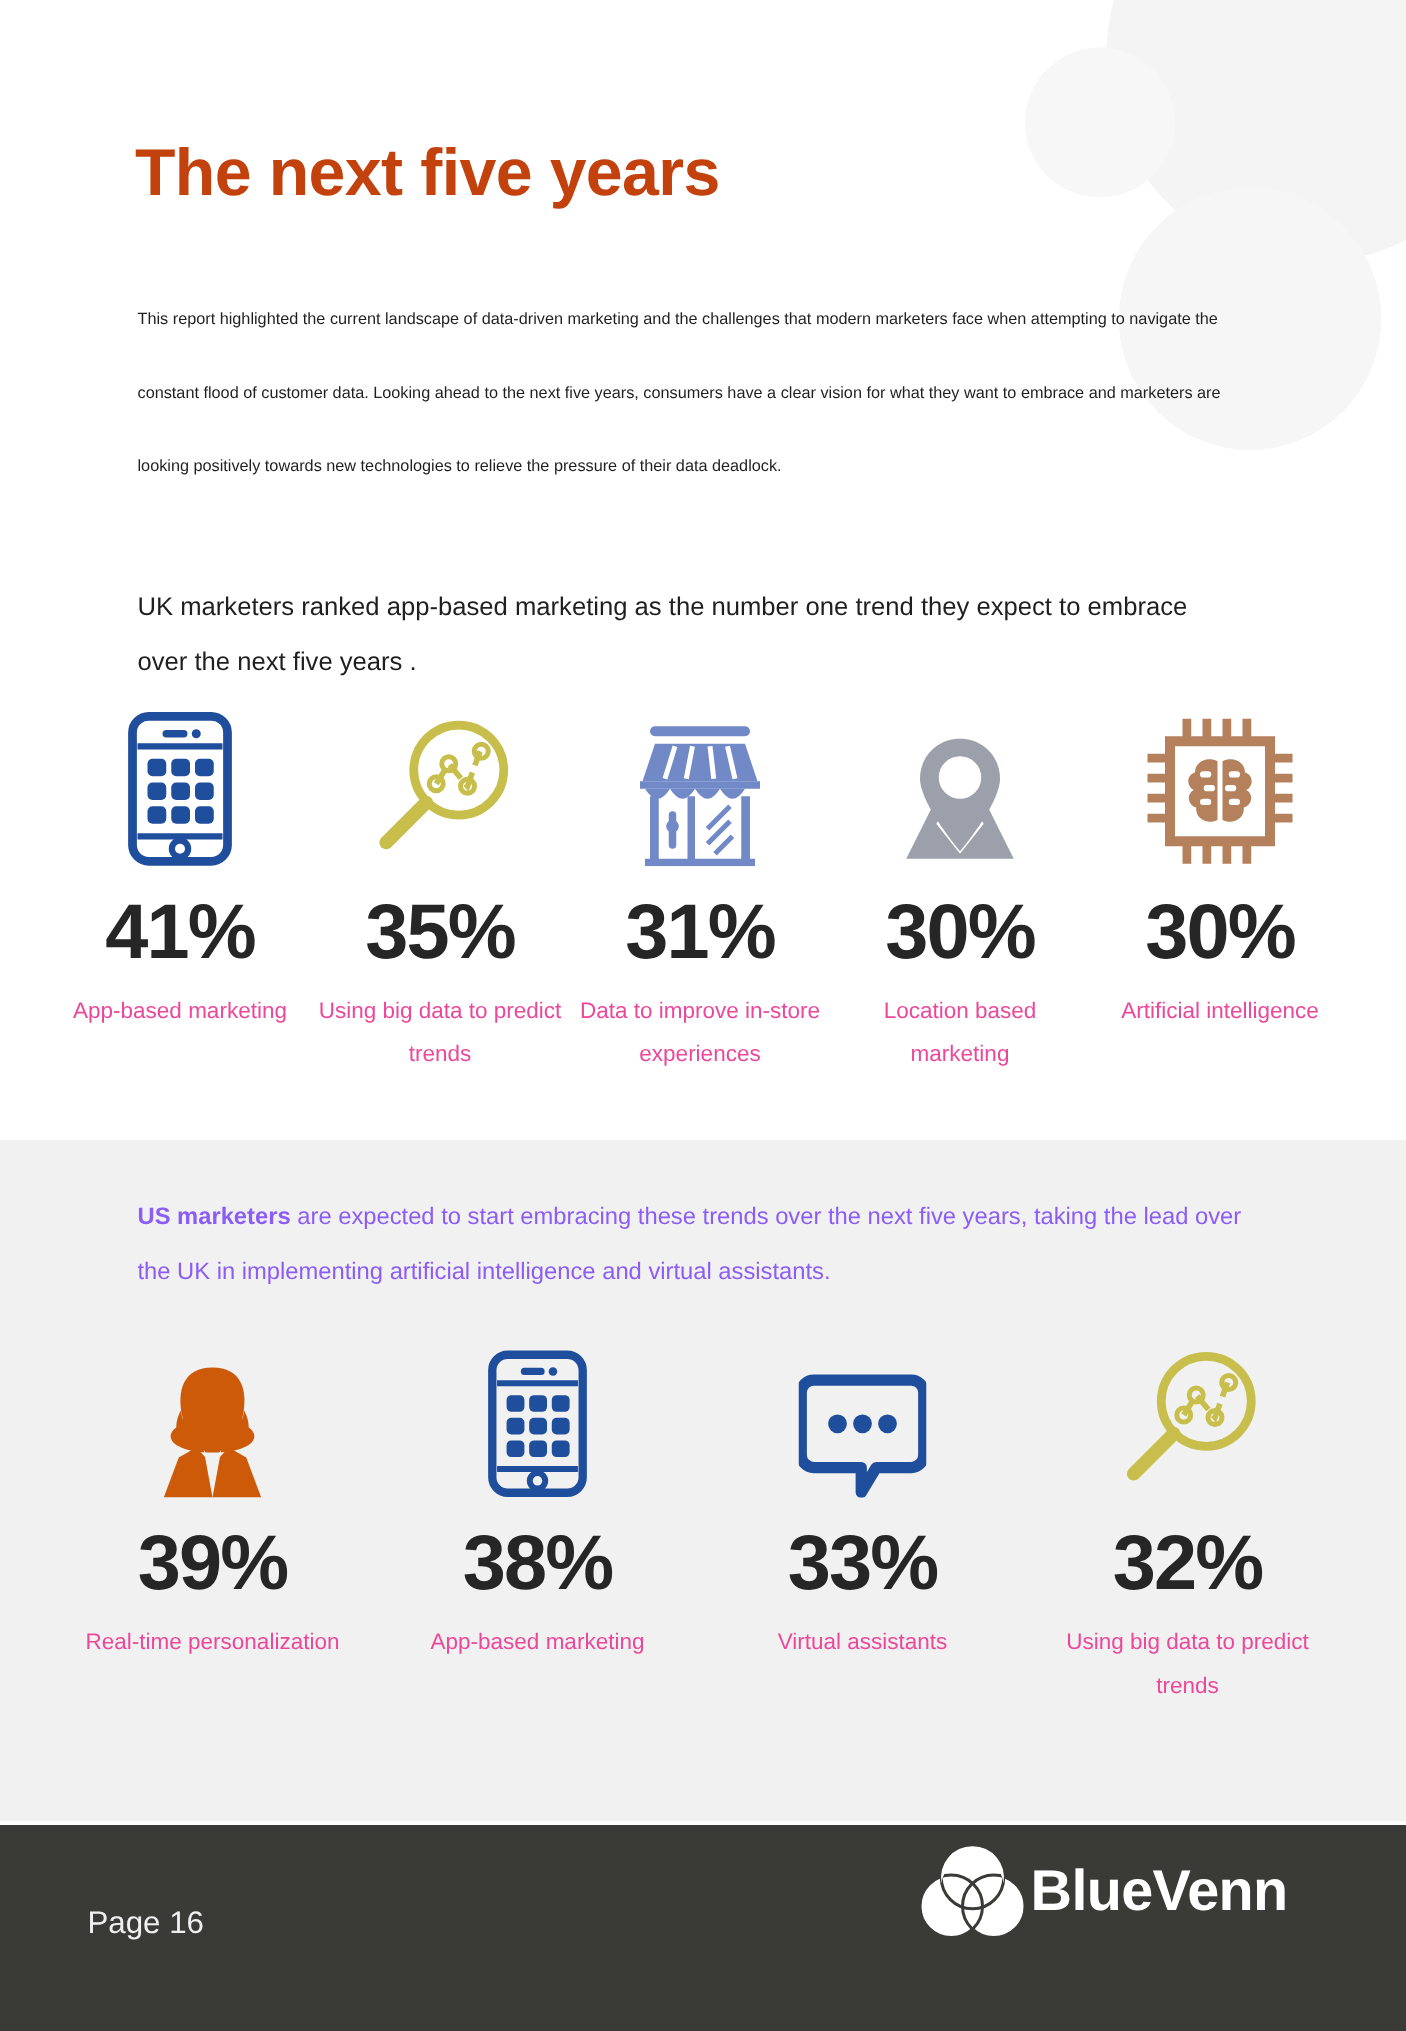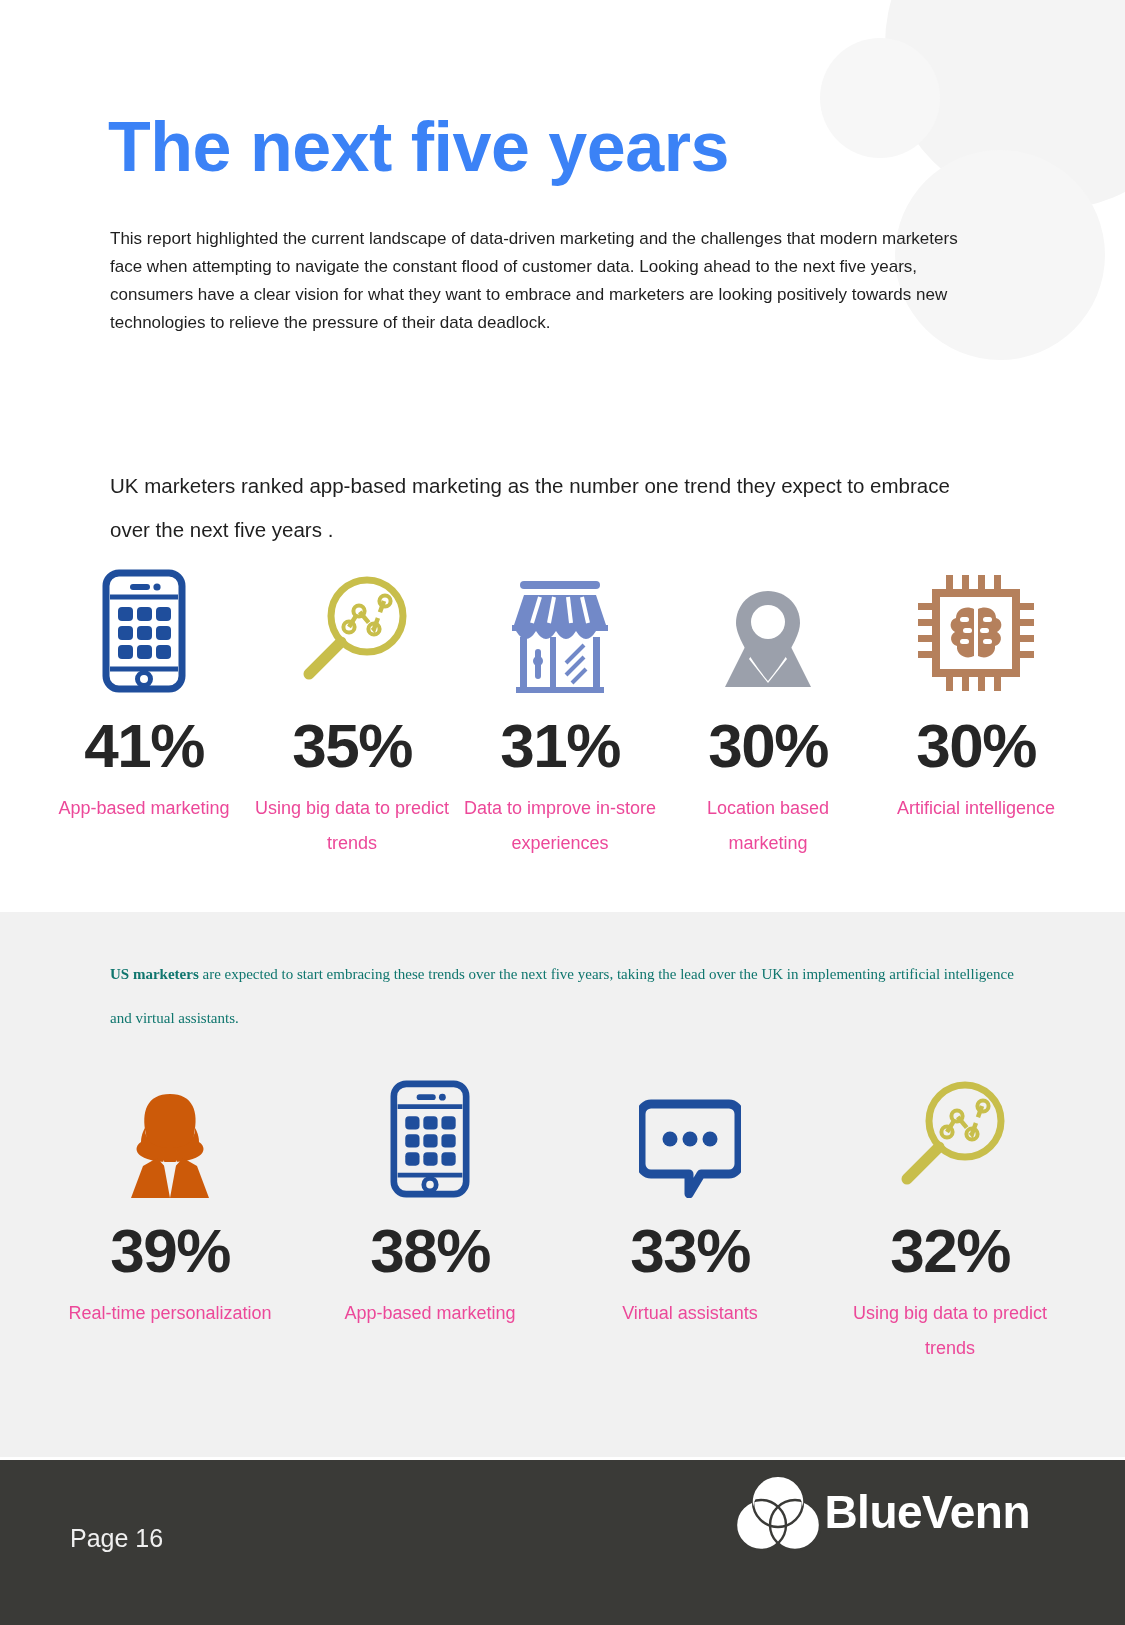--- a/index.html
+++ b/index.html
@@ -38,34 +38,34 @@
     position: absolute;
     left: 0; top: 0;
     width: 1125px;
     height: 912px;
     background: transparent;
   }
   .title {
     position: absolute;
     left: 108px;
     top: 112px;
-    font-size: 70px;
+    font-size: 53px;
     font-weight: 700;
-    color: #3b82f6;
+    color: #c2410c;
     letter-spacing: -0.5px;
     line-height: 1.0;
     white-space: nowrap;
   }
   .body-copy {
     position: absolute;
     left: 110px;
     top: 225px;
     width: 880px;
-    font-size: 17px;
-    line-height: 28px;
+    font-size: 13px;
+    line-height: 59px;
     color: #1f1f1f;
   }
   .body-copy-2 {
     position: absolute;
     left: 110px;
     top: 464px;
     width: 880px;
     font-size: 20.5px;
     line-height: 44px;
     color: #1f1f1f;
@@ -121,24 +121,23 @@
     top: 912px;
     width: 1125px;
     height: 545px;
     background: #f1f1f1;
   }
   .gray-copy {
     position: absolute;
     left: 110px;
     top: 952px;
     width: 910px;
-    font-size: 15px;
+    font-size: 19px;
     line-height: 44px;
-    color: #0f766e;
-    font-family: Liberation Serif, serif;
+    color: #8b5cf6;
   }
   .gray-copy b { font-weight: 700; }
 
   
   .footer {
     position: absolute;
     left: 0;
     top: 1460px;
     width: 1125px;
     height: 165px;

